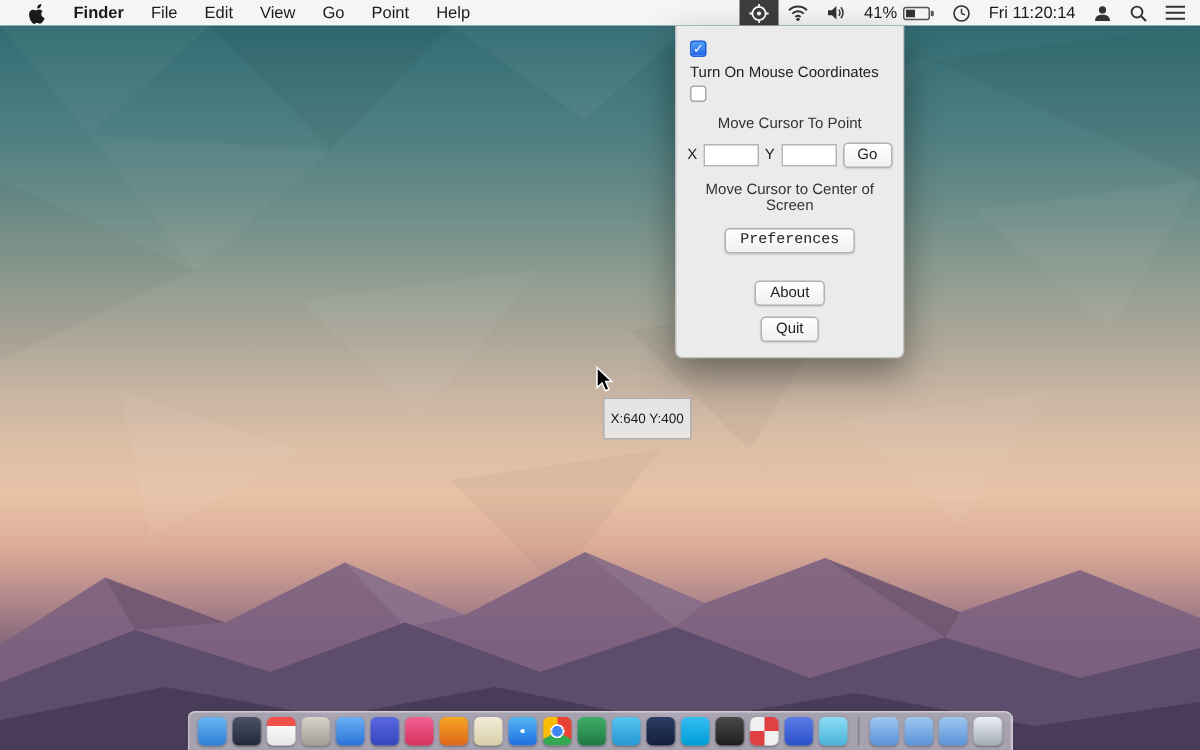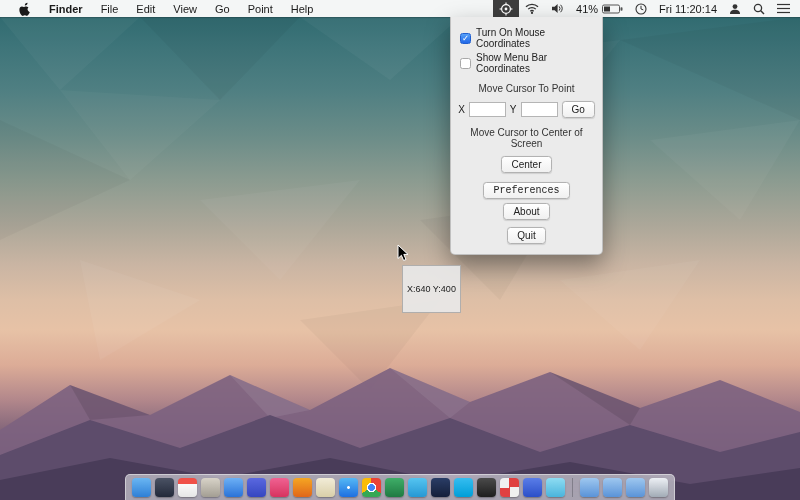--- a/index.html
+++ b/index.html
@@ -27,41 +27,41 @@
   .status-icon { padding:0 6px; height:100%; display:flex; align-items:center; }
   .status-icon.active { background:#3e3e3e; }
   .battery-group { display:flex; align-items:center; gap:4px; padding:16px 6px; height:100%; }
   .clock-text { padding:0 6px; white-space:nowrap; }
 
   
   .panel { position:absolute; left:450px; top:17px; width:153px; z-index:60;
     background:#ebebeb; border:1px solid rgba(0,0,0,0.18); border-top:none;
     border-radius:0 0 5px 5px; box-shadow:0 10px 24px rgba(0,0,0,0.38);
     padding:7px 6px 10px 6px; font-size:10px; color:#222; }
-  .check-row { display:flex; align-items:center; gap:5px; margin:3px 0 3px 3px; }
+  .check-row { display:flex; gap:5px; margin:3px 0 3px 3px;flex-direction:column; }
   .checkbox { width:11px; height:11px; border-radius:2.5px; flex:0 0 auto;
     display:flex; align-items:center; justify-content:center; }
   .checkbox.checked { background:linear-gradient(180deg,#55a0f8,#2268e8); border:1px solid #1f5fd0; }
   .checkbox.checked::after { content:"✓"; color:#fff; font-size:8.5px; line-height:1; }
   .checkbox.unchecked { background:#fff; border:1px solid #a8a8a8; }
   .section-label { text-align:center; margin-top:9px; color:#333; }
   .coord-row { display:flex; align-items:center; justify-content:center; gap:4px; margin-top:7px; }
   .coord-input { width:37px; height:15px; border:1px solid #b5b5b5; background:#fff;
     font-size:10px; font-family:inherit; padding:0 2px; }
   .btn { display:inline-block; background:linear-gradient(180deg,#ffffff,#f0f0f0);
     border:1px solid #b2b2b2; border-radius:3.5px; font-size:10px; font-family:inherit;
     color:#222; padding:2px 9px; box-shadow:0 0.5px 1px rgba(0,0,0,0.12); }
   .btn-row { text-align:center; }
-  .mt7 { margin-top:7px; } .mt9 { margin-top:9px;font-family:Liberation Mono, monospace; } .mt8 { margin-top:4px; }
+  .mt7 { margin-top:7px; } .mt9 { margin-top:9px;font-family:Liberation Mono, monospace; } .mt8 { margin-top:18px; }
 
   
   .cursor { position:absolute; left:397px; top:244px; z-index:70; }
   .coord-tooltip { position:absolute; left:402px; top:265px; z-index:65;
     background:rgba(232,232,232,0.92); border:1px solid rgba(120,120,120,0.5);
-    color:#1a1a1a; font-size:9px; padding:18px 4px; white-space:nowrap; }
+    color:#1a1a1a; font-size:9px; padding:8px 4px; white-space:nowrap; }
 
   
   .dock { position:absolute; bottom:0; left:50%; transform:translateX(-50%); z-index:40;
     height:26px; display:flex; align-items:center; padding:3px 6px; gap:4px;
     background:rgba(244,246,248,0.55); border:1px solid rgba(255,255,255,0.45); border-bottom:none;
     border-radius:5px 5px 0 0; backdrop-filter:blur(6px); }
   .dock-group { display:flex; align-items:center; gap:4px; }
   .dock-icon { width:19px; height:19px; border-radius:4px; box-shadow:0 1px 1.5px rgba(0,0,0,0.3); }
   .dock-divider { width:1px; height:19px; background:rgba(60,60,70,0.35); margin:0 3px; }
 </style>
@@ -174,36 +174,34 @@
     </div>
   </div>
 
   <div class="panel">
     <div class="check-row">
       <span class="checkbox checked"></span>
       <span>Turn On Mouse Coordinates</span>
     </div>
     <div class="check-row">
       <span class="checkbox unchecked"></span>
-      <span>Show Menu Bar Coordinates</span>
     </div>
 
     <div class="section-label">Move Cursor To Point</div>
 
     <div class="coord-row">
       <span>X</span>
       <input class="coord-input" type="text" value="" style="">
       <span>Y</span>
       <input class="coord-input" type="text" value="" style="">
       <button class="btn">Go</button>
     </div>
 
     <div class="section-label">Move Cursor to Center of Screen</div>
 
-    <div class="btn-row mt7"><button class="btn">Center</button></div>
     <div class="btn-row mt9"><button class="btn">Preferences</button></div>
     <div class="btn-row mt8"><button class="btn">About</button></div>
     <div class="btn-row mt7"><button class="btn">Quit</button></div>
   </div>
 
   <div class="cursor">
     <svg width="12" height="18" viewBox="0 0 12 18">
       <path d="M1,1 L1,14.5 L4.4,11.3 L6.6,16.5 L9,15.5 L6.8,10.4 L11,10.4 Z" fill="#000" stroke="#fff" stroke-width="1"></path>
     </svg>
   </div>

